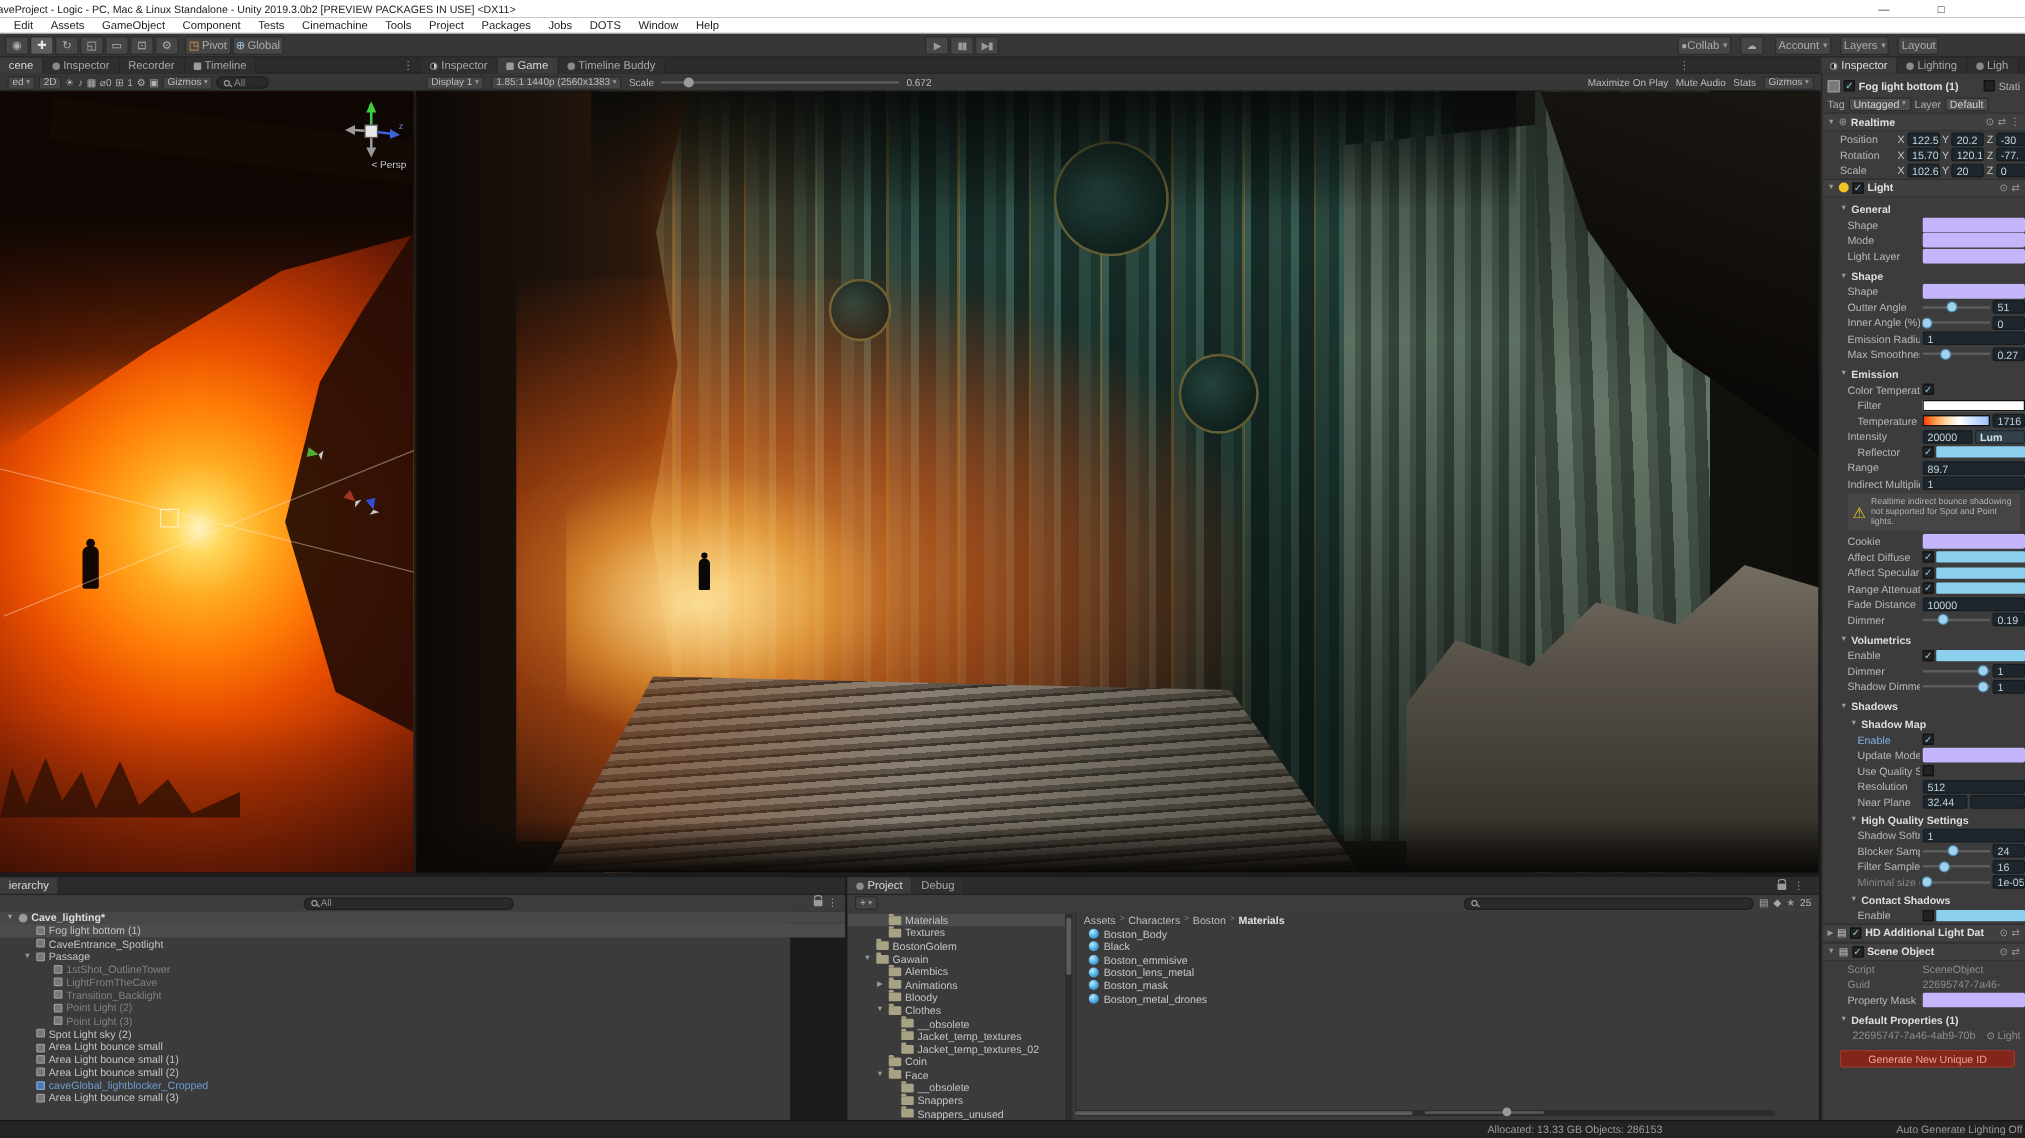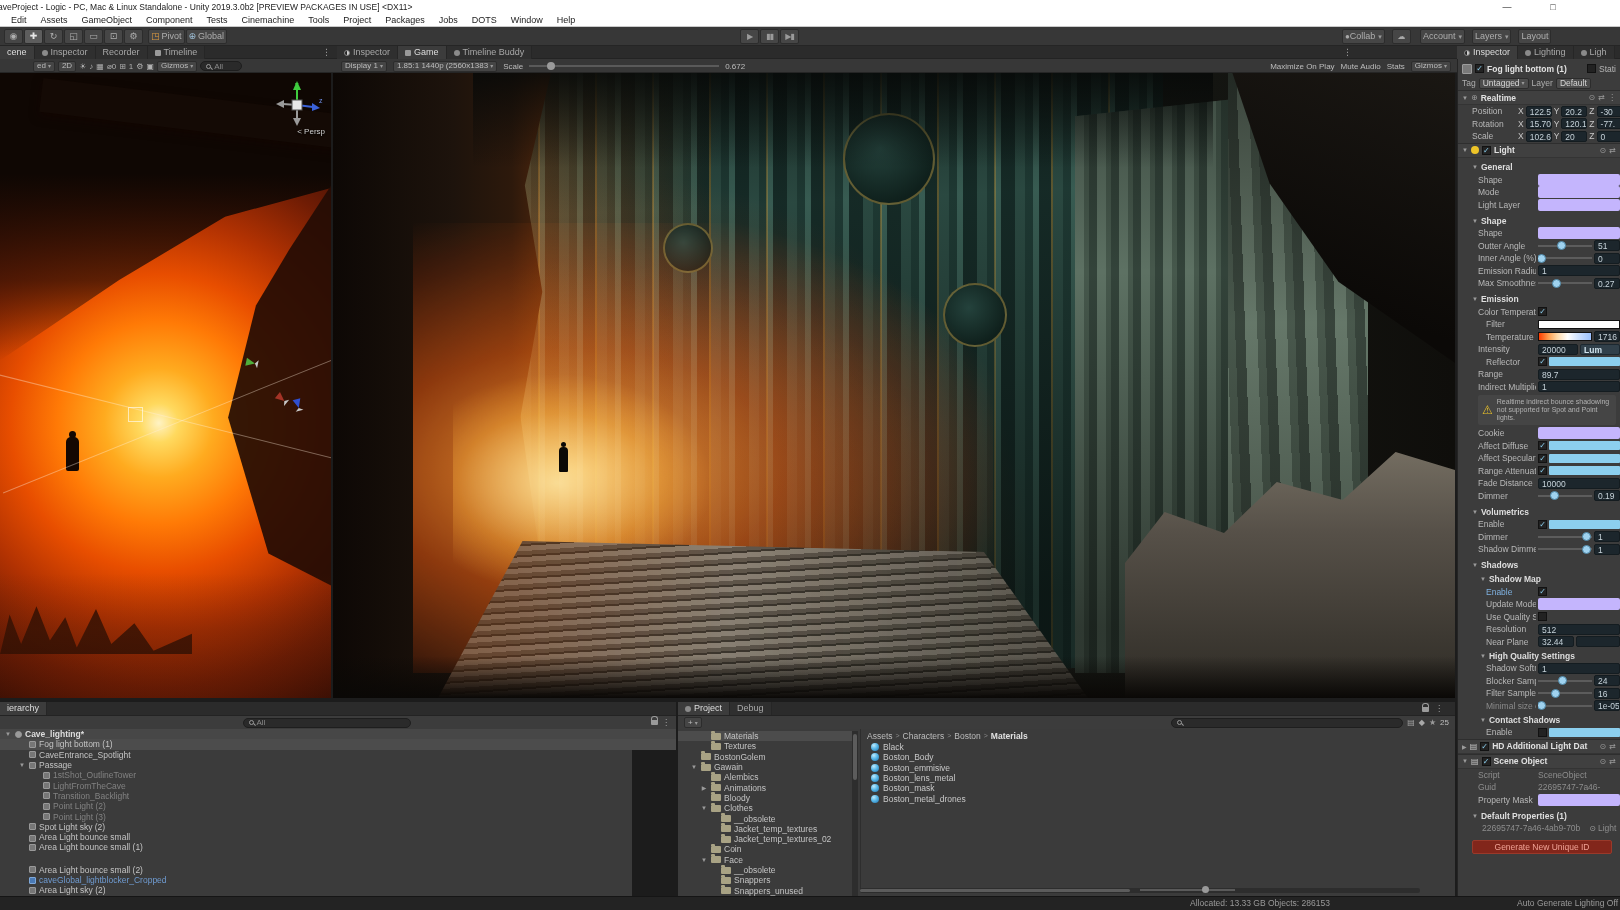--- a/index.html
+++ b/index.html
@@ -329,21 +329,21 @@
           <span class="tab-lb">Lighting</span>
         </div>
         <div class="tab">
           <span class="tab-ico dot"></span>
           <span class="tab-lb">Ligh</span>
         </div>
       </div>
   </div>
 
   <div class="subrow">
-    <div class="stb" style="left:16px;width:331px;gap:3px;padding-left:17px">
+    <div class="stb" style="left:0;width:331px;gap:3px;padding-left:6px">
       <span class="sdd">
         <span>ed</span>
         <span class="sdar">▾</span>
       </span>
       <span class="sdd">
           <span>2D</span>
         </span>
       <span id="scene-tb-icons" style="display:flex;gap:3px">
           <span class="sic">☀</span>
           <span class="sic">♪</span>
@@ -897,34 +897,29 @@
         <div class="h-row" style="padding-left: 18px; align-items: flex-end;">
           <span class="harr"></span>
           <span class="oico"></span>
           <span class="h-label">Area Light bounce small</span>
         </div>
         <div class="h-row" style="padding-left: 18px;">
           <span class="harr"></span>
           <span class="oico"></span>
           <span class="h-label">Area Light bounce small (1)</span>
         </div>
-        <div class="h-row" style="padding-left: 18px; margin-top: 12px;">
+        <div class="h-row" style="padding-left: 18px;">
           <span class="harr"></span>
           <span class="oico"></span>
           <span class="h-label">Area Light bounce small (2)</span>
         </div>
         <div class="h-row prefab" style="padding-left: 18px;">
           <span class="harr"></span>
           <span class="oico prefab"></span>
           <span class="h-label">caveGlobal_lightblocker_Cropped</span>
-        </div>
-        <div class="h-row" style="padding-left: 18px;">
-          <span class="harr"></span>
-          <span class="oico"></span>
-          <span class="h-label">Area Light sky (2)</span>
         </div>
         <div class="h-row" style="padding-left: 18px;">
           <span class="harr"></span>
           <span class="oico"></span>
           <span class="h-label">Area Light bounce small (3)</span>
         </div>
       </div>
   </div>
 
   <div class="proj-panel">
@@ -1044,25 +1039,25 @@
           <span class="crumb-sep">&gt;</span>
           <span>Characters</span>
           <span class="crumb-sep">&gt;</span>
           <span>Boston</span>
           <span class="crumb-sep">&gt;</span>
           <span class="crumb-last">Materials</span>
         </div>
       <div id="file-list">
           <div class="f-row">
             <span class="sph"></span>
-            <span class="f-label">Black</span>
+            <span class="f-label">Boston_Body</span>
           </div>
           <div class="f-row">
             <span class="sph"></span>
-            <span class="f-label">Boston_Body</span>
+            <span class="f-label">Black</span>
           </div>
           <div class="f-row">
             <span class="sph"></span>
             <span class="f-label">Boston_emmisive</span>
           </div>
           <div class="f-row">
             <span class="sph"></span>
             <span class="f-label">Boston_lens_metal</span>
           </div>
           <div class="f-row">

